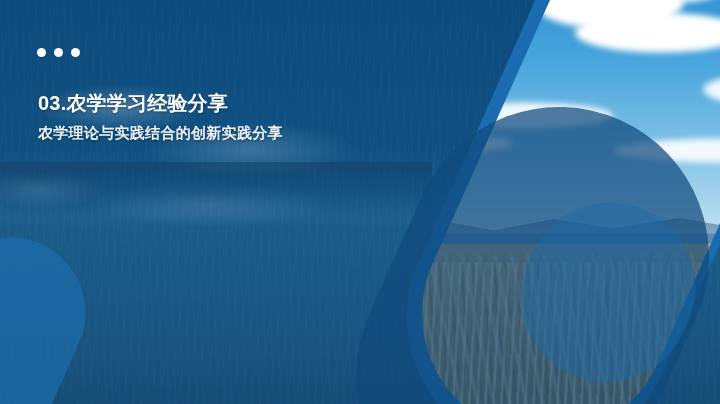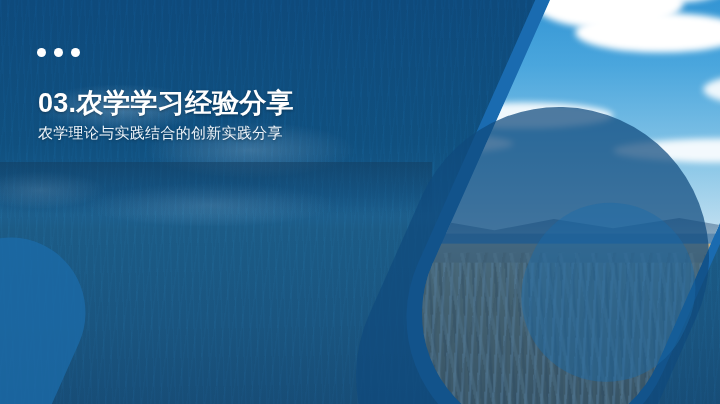--- a/index.html
+++ b/index.html
@@ -47,27 +47,27 @@
     background:linear-gradient(180deg,rgba(18,62,98,.55),rgba(18,62,98,0));
   }
 
   
   .dots{position:absolute;left:37px;top:48px;display:flex;gap:8px;}
   .dots i{display:block;width:9px;height:9px;border-radius:50%;background:#fff;}
 
   
   .text-block{position:absolute;left:38px;top:88px;width:340px;}
   .headline{
-    margin:0;color:#ffffff;font-size:27px;font-weight:bold;
+    margin:0;color:#ffffff;font-size:20px;font-weight:bold;
     letter-spacing:.2px;line-height:30px;
     text-shadow:0 1px 3px rgba(0,0,0,.35);
     white-space:nowrap;
   }
   .subhead{
-    margin:4px 0 0 0;color:#eef4fa;font-size:15px;font-weight:normal;
+    margin:4px 0 0 0;color:#eef4fa;font-size:15px;font-weight:bold;
     line-height:22px;letter-spacing:.3px;
     text-shadow:0 1px 3px rgba(0,0,0,.35);
     white-space:nowrap;
   }
 
   
   .capsule-left{
     position:absolute;
     left:-34px;top:244px;
     width:150px;height:330px;

